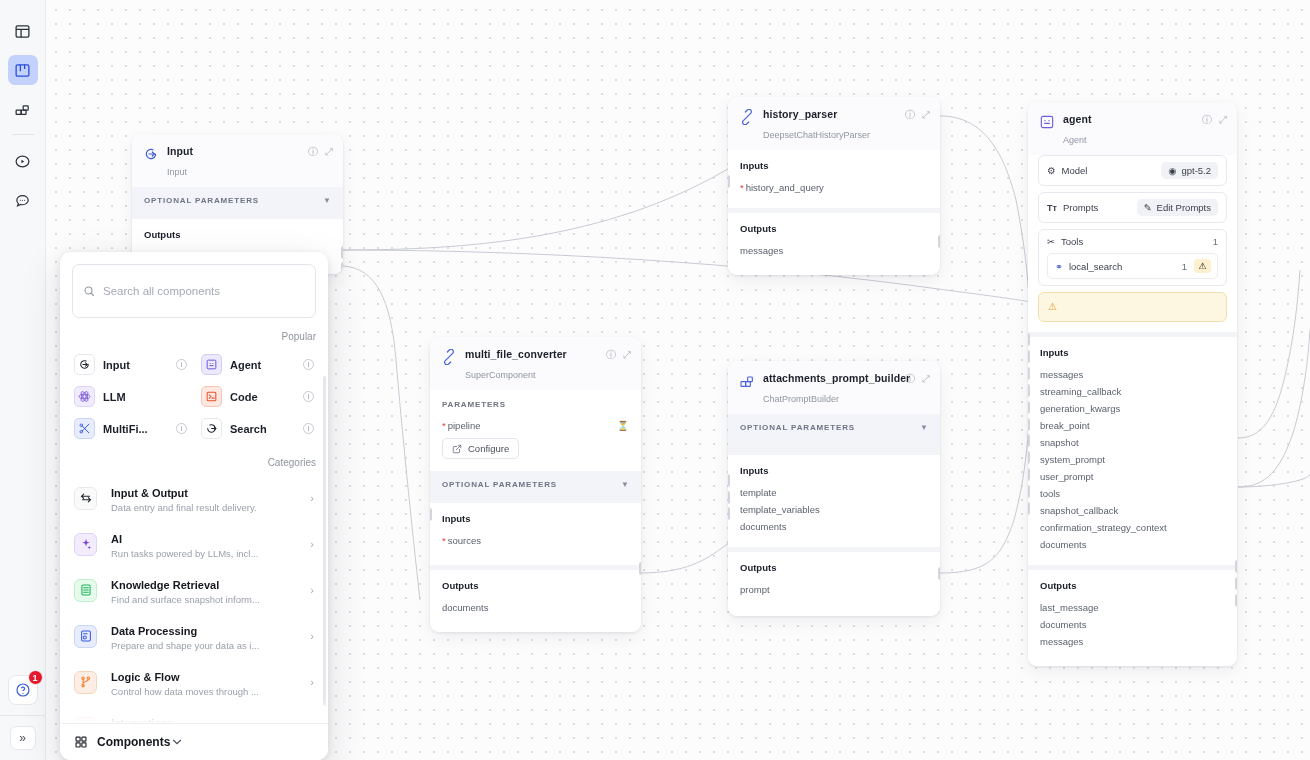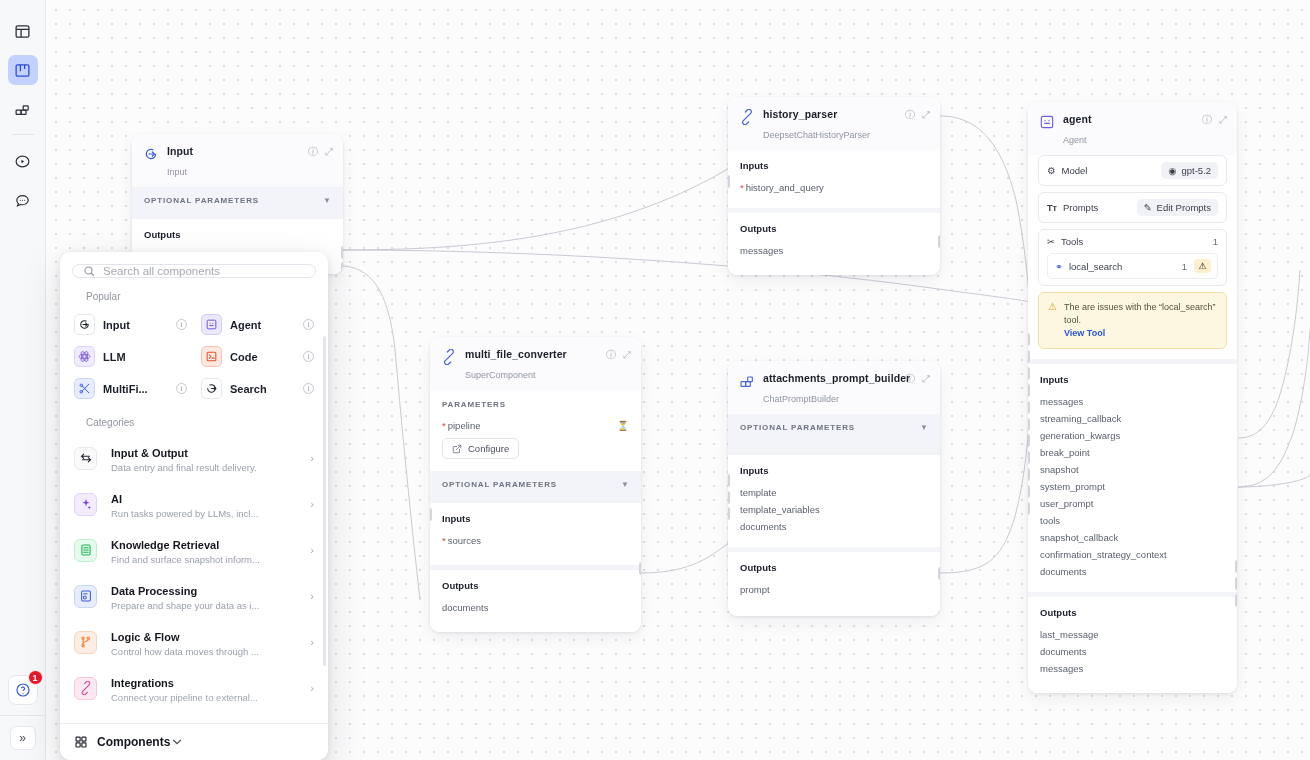--- a/index.html
+++ b/index.html
@@ -151,30 +151,30 @@
     position: absolute; left: 60px; top: 252px;
     width: 268px; height: 508px;
     background: #fff; border-radius: 11px;
     box-shadow: 0 2px 8px rgba(20,24,40,.10), 0 14px 40px rgba(20,24,40,.13);
     overflow: hidden; display: flex; flex-direction: column;
   }
   #search-wrap { padding: 12px 12px 0; }
   #search-box {
     display: flex; align-items: center; gap: 8px;
     border: 1px solid #e4e5ec; border-radius: 7px;
-    padding: 0 10px; background: #fff;
+    padding: 20px 10px; background: #fff;
   }
   #search-input {
     border: none; outline: none; flex: 1;
     font-size: 11.5px; color: #2b2f38; font-family: "Liberation Sans", sans-serif;
     background: transparent;
   }
   #search-input::placeholder { color: #a6aab5; }
   #panel-scroll { flex: 1; overflow: hidden; position: relative; padding: 0 12px; }
-  .grp-h { font-size: 10px; color: #8f949f; margin: 13px 0 7px 14px; }
+  .grp-h { font-size: 10px; color: #8f949f; margin: 13px 0 7px 14px; text-align: right; }
   .pop-grid { display: grid; grid-template-columns: 1fr 1fr; gap: 1px 10px; }
   .pop-item {
     display: flex; align-items: center; gap: 8px;
     padding: 5px 2px; cursor: pointer; border-radius: 5px;
   }
   .pop-ico {
     width: 21px; height: 21px; border-radius: 5px; flex: none;
     display: flex; align-items: center; justify-content: center;
   }
   .pop-lbl { font-size: 11px; color: #1b1f2a; font-weight: bold; flex: 1; white-space: nowrap; overflow: hidden; }
@@ -433,24 +433,20 @@
             <span style="display:flex;align-items:center;gap:7px;">
               <span class="cnt">1</span>
               <span class="warn-chip">⚠</span>
             </span>
           </div>
         </div>
       </div>
 
       <div class="warn-box">
         <span style="color:#e8a23a;font-size:10px;line-height:1.2;">⚠</span>
-        <div class="warn-txt">
-          <div>The are issues with the “local_search” tool.</div>
-          <div class="warn-link">View Tool</div>
-        </div>
       </div>
 
       <div class="divider-gap"></div>
       <div class="sect">
         <div class="sect-h">Inputs</div>
         <div class="port">messages</div>
         <div class="port">streaming_callback</div>
         <div class="port">generation_kwargs</div>
         <div class="port">break_point</div>
         <div class="port">snapshot</div>

